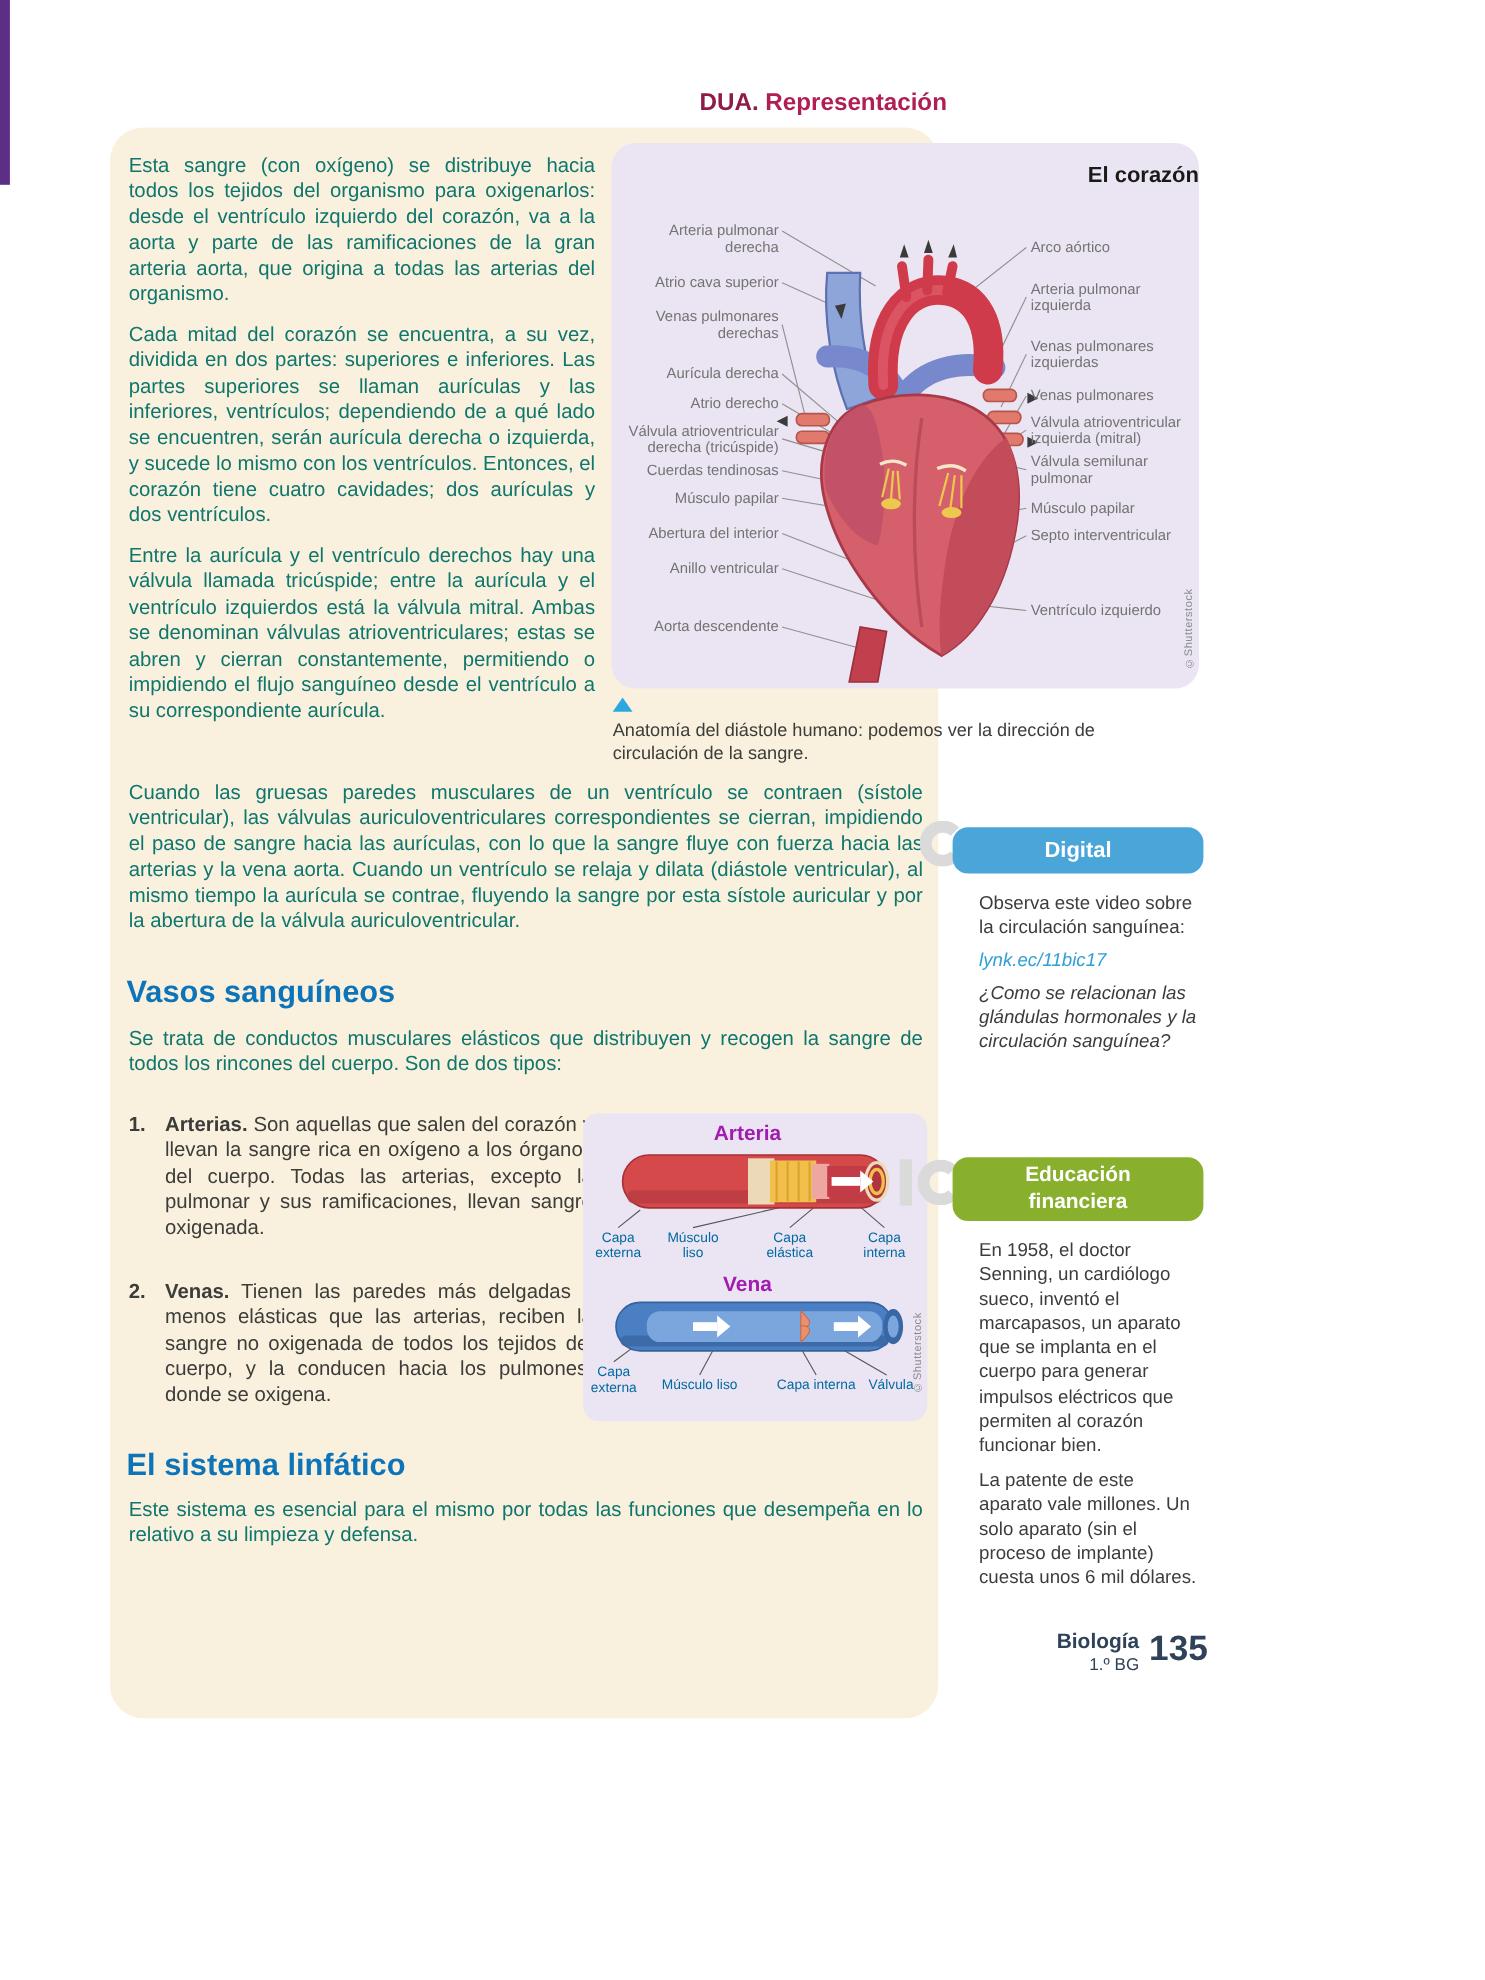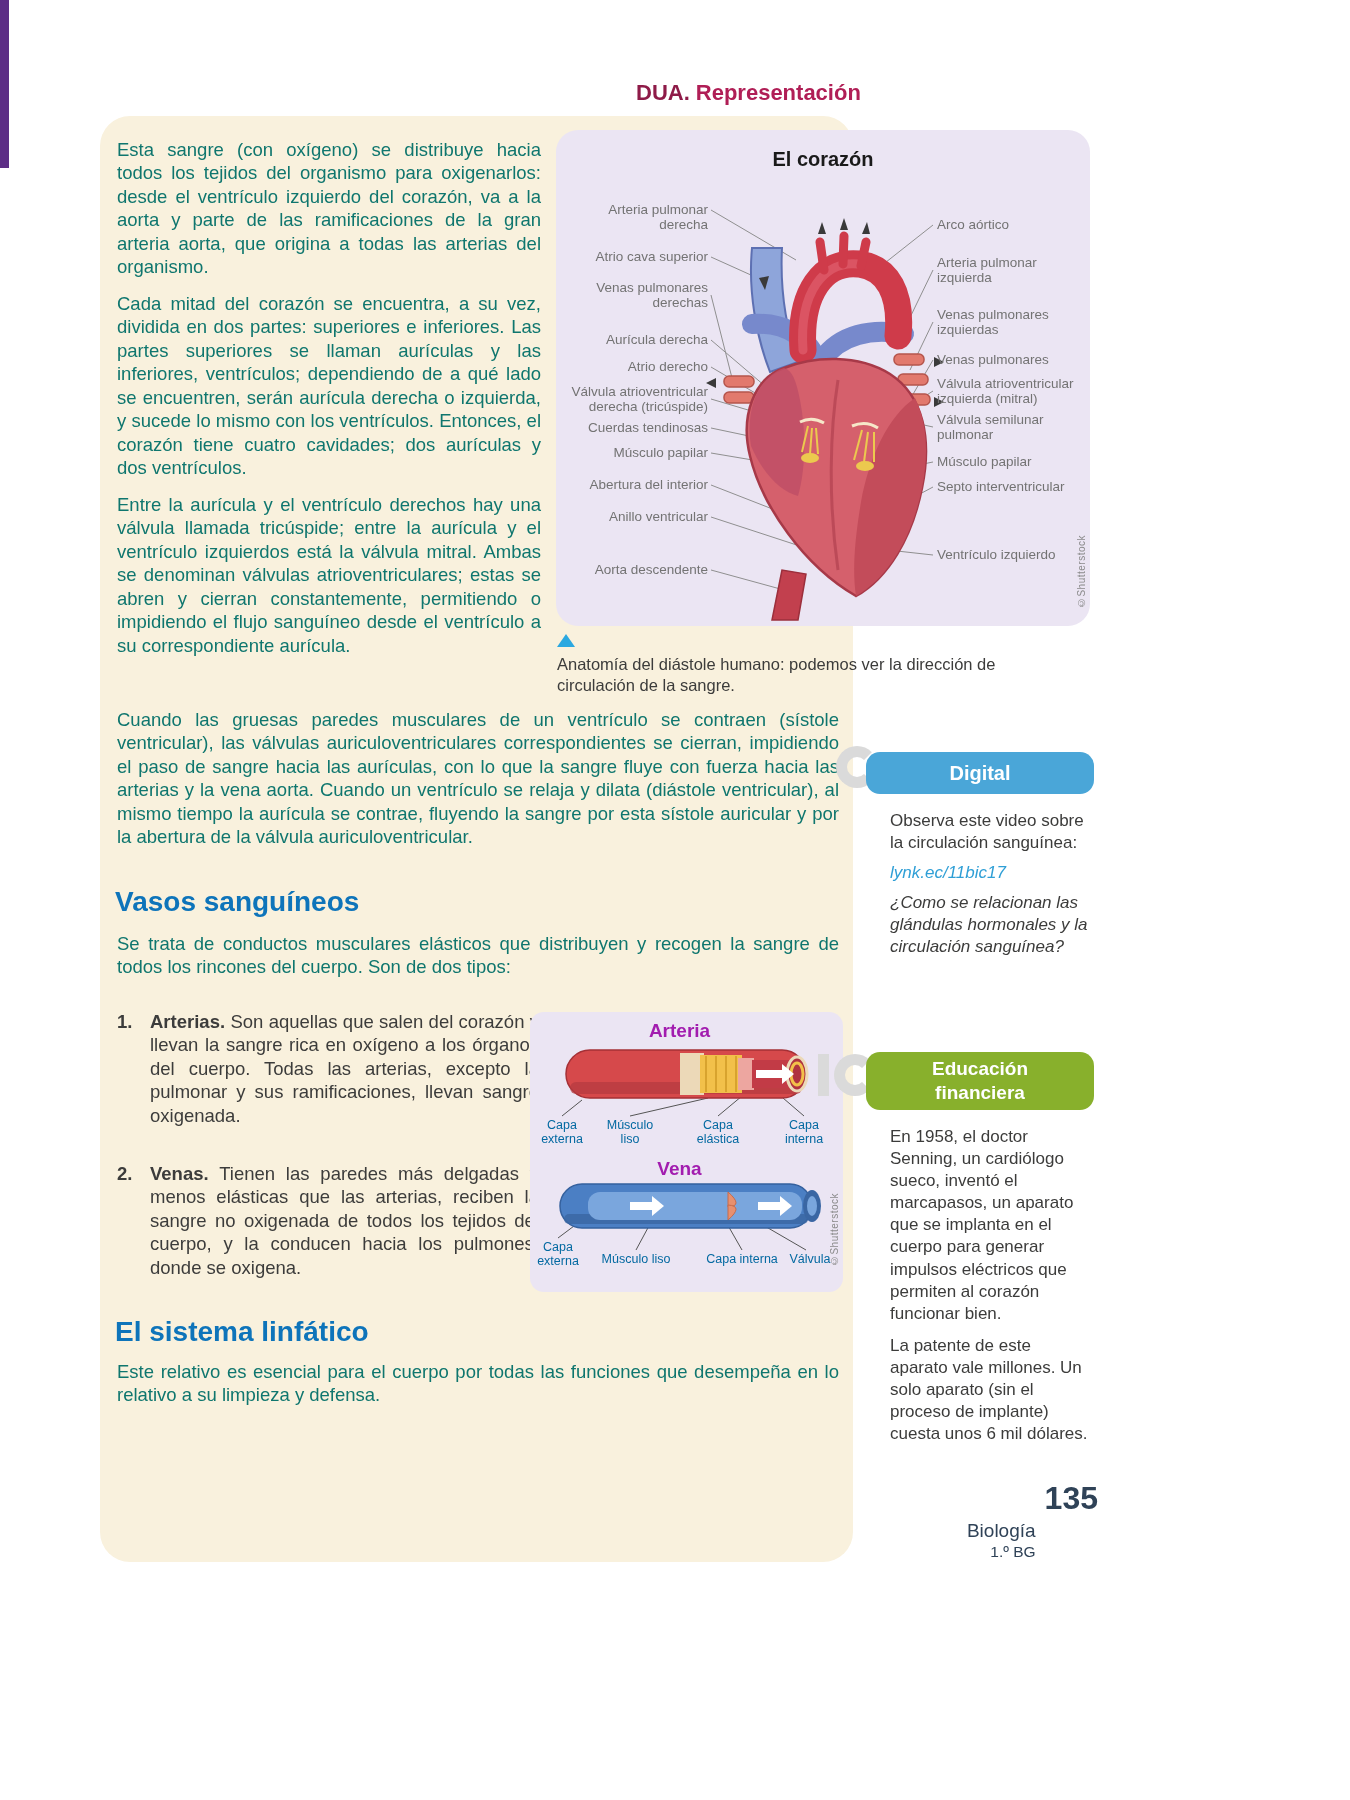--- a/index.html
+++ b/index.html
@@ -33,21 +33,21 @@
   .list-item { position:absolute; left:117px; width:422px; display:flex; }
   .list-num { width:33px; flex:none; font-weight:bold; font-size:18.5px; line-height:1.27; }
   .list-body { flex:1; font-size:18.5px; line-height:1.27; text-align:justify; }
   .list-body strong { font-weight:bold; }
 
   .linf-p { position:absolute; left:117px; top:1360px; width:722px; }
 
   
   .fig-heart { position:absolute; left:556px; top:130px; width:534px; height:496px;
     background:#ebe5f3; border-radius:22px; }
-  .fig-heart-title { position:absolute; left:0; right:0; top:18px; text-align:center;
+  .fig-heart-title { position:absolute; left:0; right:0; top:18px; text-align:right;
     font-weight:bold; font-size:20px; color:#1a1a1a; }
   .heart-svg { position:absolute; left:0; top:0; }
   .hl { position:absolute; font-size:13.5px; line-height:1.12; color:#737373; }
   .hl-l { left:10px; width:142px; text-align:right; }
   .hl-r { left:381px; width:150px; text-align:left; }
   .fig-credit { position:absolute; right:3px; bottom:18px; writing-mode:vertical-rl;
     transform:rotate(180deg); font-size:10px; color:#8a8a8a; letter-spacing:0.5px; }
 
   .caption-marker { position:absolute; left:557px; top:634px; width:0; height:0;
     border-left:9px solid transparent; border-right:9px solid transparent;
@@ -75,21 +75,21 @@
   .glyph-bar { position:absolute; width:11px; height:42px; background:#dadada; z-index:0; }
   .sidebox-body { margin:16px 0 0 24px; width:200px; font-size:17px; line-height:1.3; color:#3c3c3b; }
   .sidebox-body p + p { margin-top:10px; }
   .side-link { color:#2f9fd6; font-style:italic; margin:8px 0; display:block; text-decoration:none; }
   .side-question { font-style:italic; }
 
   
   .footer { position:absolute; left:940px; top:1482px; width:158px; display:flex;
     justify-content:flex-end; align-items:flex-start; gap:9px; color:#2f4257; }
   .footer-left { text-align:right; }
-  .footer-subject { font-weight:normal; font-size:19px;margin-top:38px; }
+  .footer-subject { font-weight:bold; font-size:19px; }
   .footer-grade { font-size:15.5px; margin-top:1px; }
   .footer-page { font-weight:bold; font-size:32px; line-height:1.05;text-align:right; }
 </style>
 </head>
 <body>
 
 <div class="accent-bar"></div>
 
 <div class="dua-header">
   <span class="dua-label">DUA.</span><span class="dua-title">Representación</span>
@@ -297,21 +297,21 @@
 
   <div class="vlabel" style="left:2px;   top:228px; width:52px;">Capa externa</div>
   <div class="vlabel" style="left:60px;  top:240px; width:92px;">Músculo liso</div>
   <div class="vlabel" style="left:166px; top:240px; width:92px;">Capa interna</div>
   <div class="vlabel" style="left:252px; top:240px; width:56px;">Válvula</div>
 
   <div class="fig-credit" style="bottom:26px;">©Shutterstock</div>
 </div>
 
 <h2 class="h-blue" style="top:1316px">El sistema linfático</h2>
-<p class="linf-p bodytext">Este relativo es esencial para el cuerpo por todas las funciones que desempeña en lo relativo a su limpieza y defensa.</p>
+<p class="linf-p bodytext">Este sistema es esencial para el mismo por todas las funciones que desempeña en lo relativo a su limpieza y defensa.</p>
 
 <div class="sidebox" style="left:866px; top:752px;">
   <div class="glyph-arc" style="left:-30px; top:-6px;"></div>
   <div class="sidebox-header digital-header">Digital</div>
   <div class="sidebox-body">
     <p>Observa este video sobre la circulación sanguínea:</p>
     <a href="#" class="side-link">lynk.ec/11bic17</a>
     <p class="side-question">¿Como se relacionan las glándulas hormonales y la circulación sanguínea?</p>
   </div>
 </div>

